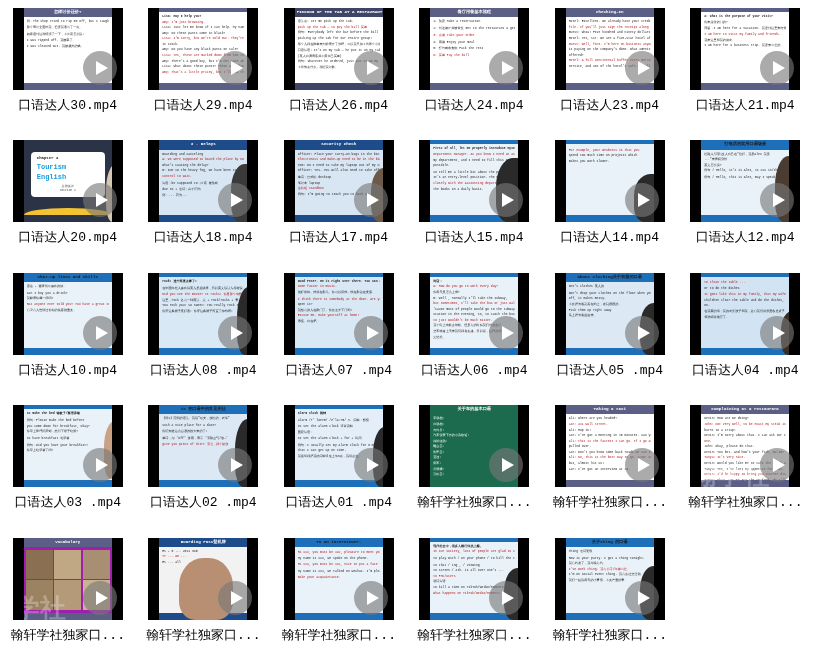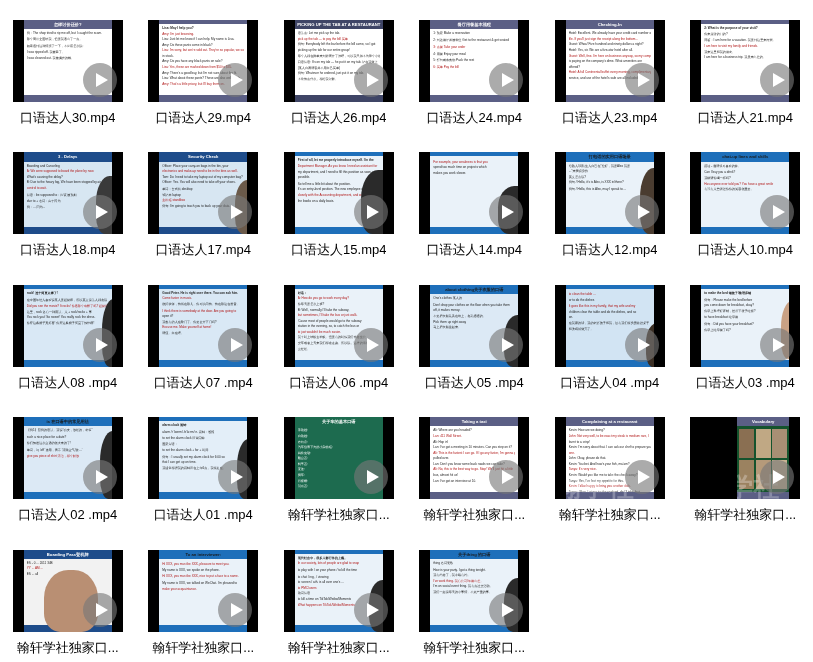--- a/index.html
+++ b/index.html
@@ -11,22 +11,23 @@
   }
   .grid{
     display:grid;
     grid-template-columns:repeat(6,1fr);
     grid-template-rows:repeat(5,1fr);
     width:813px;height:662px;
   }
   .cell{
     display:flex;flex-direction:column;align-items:center;
     justify-content:flex-start;
-    padding-top:20px;
+    padding-top:8px;
     box-sizing:border-box;
+    font-family:Liberation Mono, monospace;
   }
   .thumb-wrap{
     position:relative;
     width:110px;height:82px;
     background:#000000;
     overflow:hidden;
     flex:none;
   }
   
   .slide{
@@ -241,20 +242,42 @@
               <p style="color: rgb(176, 21, 21);">I am here to visit my family and friends.</p>
               <p>我来这里和我的朋友。</p>
               <p>I am here for a business trip. 我是来出差的。</p>
             </div>
             <div class="sl-foot" style="background: rgb(91, 95, 133);"></div>
           </div>
         </div>
         <div class="play"></div>
       </div>
       <div class="caption">口语达人21.mp4</div>
+    </div>
+    <div class="cell">
+      <div class="thumb-wrap">
+        <div class="slide" style="background: rgb(43, 51, 70);">
+          <div style="position: absolute; left: 0px; right: 0px; bottom: 0px; height: 14px; background: rgb(242, 194, 48); border-radius: 50% 50% 0px 0px;"></div>
+          <div class="slide-inner">
+            <div class="sl-title" style="background: rgb(43, 51, 70); color: rgb(255, 255, 255);"></div>
+            <div class="sl-body" style="color: rgb(34, 34, 34);">
+              <div style="background: rgb(255, 255, 255); border-radius: 4px; padding: 4px 6px; margin: 6px 4px; text-align: left;">
+                <div style="font-size: 4px; font-weight: bold; color: rgb(34, 34, 34);">Chapter 2</div>
+                <div style="font-size: 7px; font-weight: bold; color: rgb(26, 157, 224); margin-top: 1px;">Tourism English</div>
+                <div style="font-size: 3px; color: rgb(68, 68, 68); margin-top: 2px; text-align: center;">旅游英语</div>
+                <div style="font-size: 3px; color: rgb(68, 68, 68); text-align: center;">Section 1</div>
+              </div>
+            </div>
+            <div class="sl-foot" style="background: rgb(43, 51, 70);"></div>
+          </div>
+          <div class="person" style="background: rgb(216, 199, 176); left: 82px; top: 24px; width: 22px; height: 58px;"></div>
+        </div>
+        <div class="play"></div>
+      </div>
+      <div class="caption">口语达人20.mp4</div>
     </div>
     <div class="cell">
       <div class="thumb-wrap">
         <div class="slide" style="background: rgb(215, 230, 242);">
           <div class="slide-inner">
             <div class="sl-title" style="background: rgb(30, 76, 138); color: rgb(255, 255, 255);">3 . Delays</div>
             <div class="sl-body" style="color: rgb(34, 34, 34);">
               <p>Boarding and Canceling</p>
               <p style="color: rgb(176, 21, 21);">A: We were supposed to board the plane by now.</p>
               <p>What's causing the delay?</p>
@@ -644,21 +667,21 @@
             <div class="sl-foot" style="background: rgb(91, 95, 133);"></div>
           </div>
           <div class="wm">翰学社</div>
         </div>
         <div class="play"></div>
       </div>
       <div class="caption">翰轩学社独家口...</div>
     </div>
     <div class="cell">
       <div class="thumb-wrap">
-        <div class="slide" style="background: #14532d; margin-left: 36px;">
+        <div class="slide" style="background: #a21caf;">
           <div class="photo-grid">
             <div class="photo-cell" style="background: rgb(138, 111, 82);"></div>
             <div class="photo-cell" style="background: rgb(192, 168, 132);"></div>
             <div class="photo-cell" style="background: rgb(168, 143, 116);"></div>
             <div class="photo-cell" style="background: rgb(155, 130, 96);"></div>
             <div class="photo-cell" style="background: rgb(181, 154, 122);"></div>
             <div class="photo-cell" style="background: rgb(199, 178, 146);"></div>
           </div>
           <div class="slide-inner">
             <div class="sl-title" style="background: rgb(91, 95, 133); color: rgb(255, 255, 255);">Vocabulary</div>

